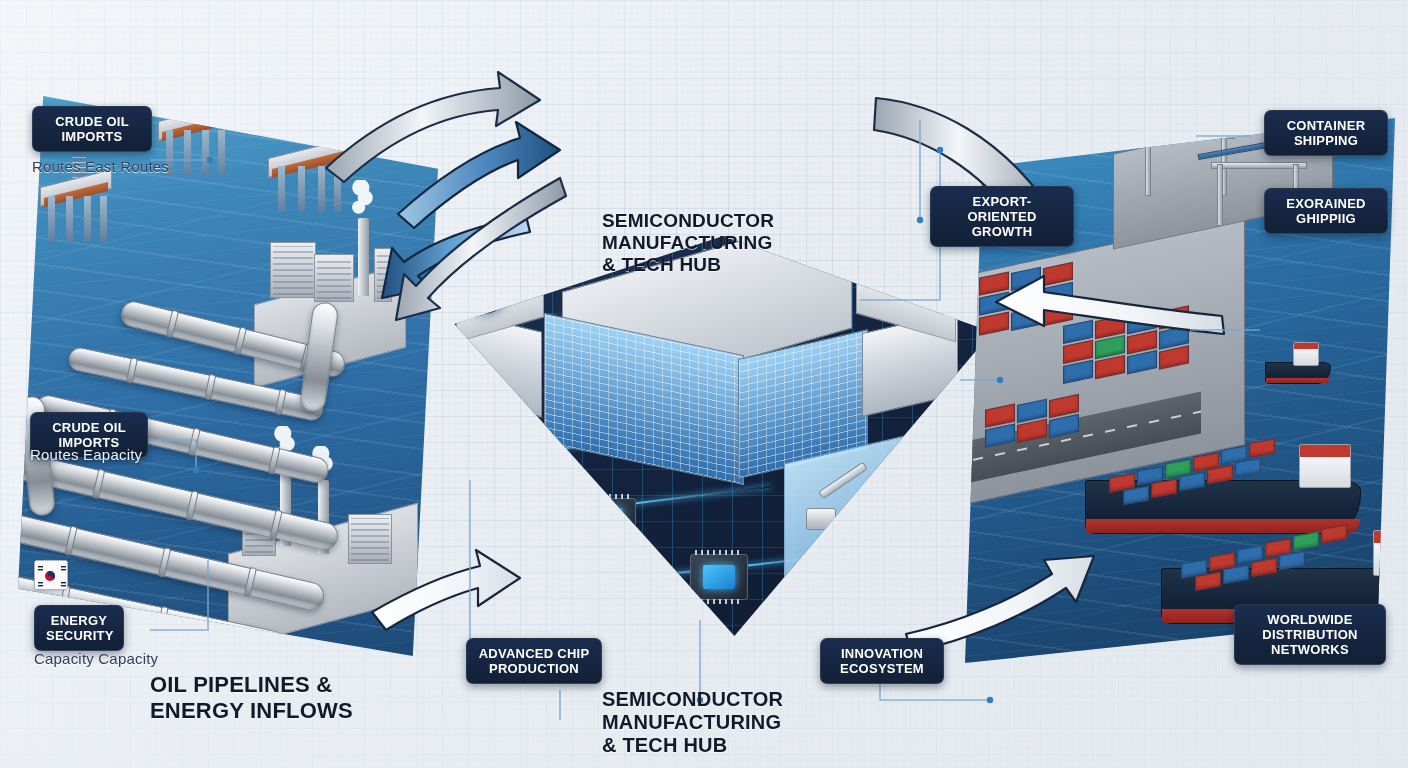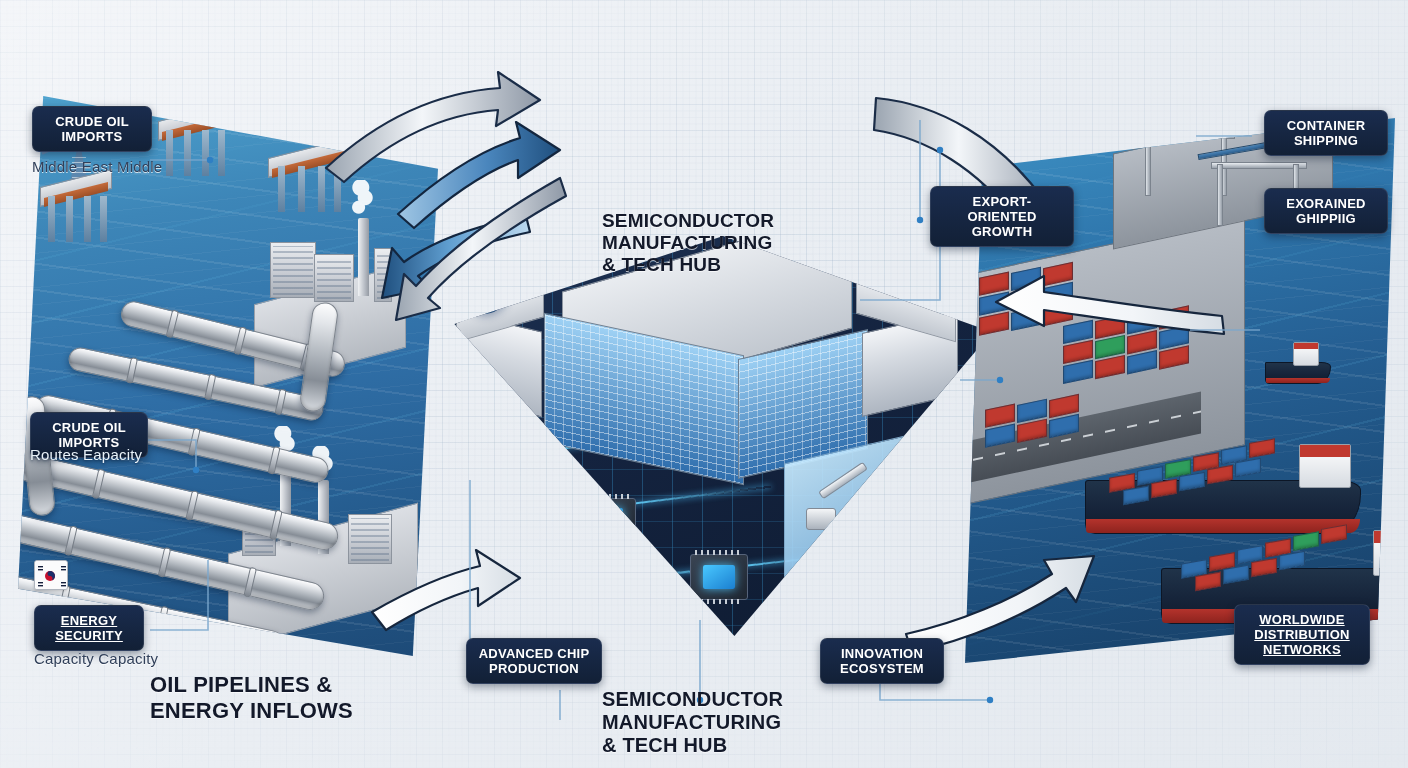--- a/index.html
+++ b/index.html
@@ -706,21 +706,21 @@
       <circle cx="1060" cy="206" r="3.2"></circle>
       <circle cx="1000" cy="380" r="3.2"></circle>
       <circle cx="700" cy="700" r="3.2"></circle>
       <circle cx="990" cy="700" r="3.2"></circle>
     </g>
   </svg>
 
 
   <div class="badge" style="left:32px; top:106px; width:120px;">CRUDE OIL
 IMPORTS</div>
-  <div class="sublabel" style="left:32px; top:158px;">Middle East Middle</div>
+  <div class="sublabel" style="left:32px; top:158px;">Routes East Routes</div>
 
   <div class="badge" style="left:30px; top:412px; width:118px;">CRUDE OIL
 IMPORTS</div>
   <div class="sublabel on-water" style="left:30px; top:446px;">Routes Eapacity</div>
 
   <div class="flag-icon" style="left:34px; top:560px;">
     <svg viewBox="0 0 34 30" width="34" height="30" aria-hidden="true">
       <rect x="0" y="0" width="34" height="30" fill="#fbfbfc"></rect>
       <path d="M10 15 a5 5 0 0 1 10 0 a5 5 0 0 1 -10 0" fill="#c8102e"></path>
       <path d="M15 10 a5 5 0 0 1 0 10 a2.5 2.5 0 0 0 0 -5 a2.5 2.5 0 0 1 0 -5" fill="#1b2f6b"></path>
@@ -729,21 +729,21 @@
         <rect x="3" y="8" width="5" height="1.4"></rect>
         <rect x="3" y="21" width="5" height="1.4"></rect>
         <rect x="3" y="24" width="5" height="1.4"></rect>
         <rect x="26" y="5" width="5" height="1.4"></rect>
         <rect x="26" y="8" width="5" height="1.4"></rect>
         <rect x="26" y="21" width="5" height="1.4"></rect>
         <rect x="26" y="24" width="5" height="1.4"></rect>
       </g>
     </svg>
   </div>
-  <div class="badge" style="left:34px; top:605px; width:110px;text-decoration:underline;">ENERGY
+  <div class="badge" style="left:34px; top:605px; width:90px;">ENERGY
 SECURITY</div>
   <div class="sublabel" style="left:34px; top:650px;">Capacity Capacity</div>
 
   <div class="caption" style="left:150px; top:672px; width:270px;">OIL PIPELINES &amp;
  ENERGY INFLOWS</div>
 
   <div class="caption" style="left:602px; top:210px; width:250px; font-size:19px;">SEMICONDUCTOR
 MANUFACTURING
 &amp; TECH HUB</div>
 
@@ -760,18 +760,18 @@
 
   <div class="badge" style="left:930px; top:186px; width:144px;">EXPORT-ORIENTED
 GROWTH</div>
 
   <div class="badge" style="left:1264px; top:110px; width:124px;">CONTAINER
 SHIPPING</div>
 
   <div class="badge" style="left:1264px; top:188px; width:124px;">EXORAINED
 GHIPPIIG</div>
 
-  <div class="badge" style="left:1234px; top:604px; width:136px;text-decoration:underline;">WORLDWIDE
+  <div class="badge" style="left:1234px; top:604px; width:152px;">WORLDWIDE
 DISTRIBUTION
 NETWORKS</div>
 
 
 </div>
 
 </body></html>

